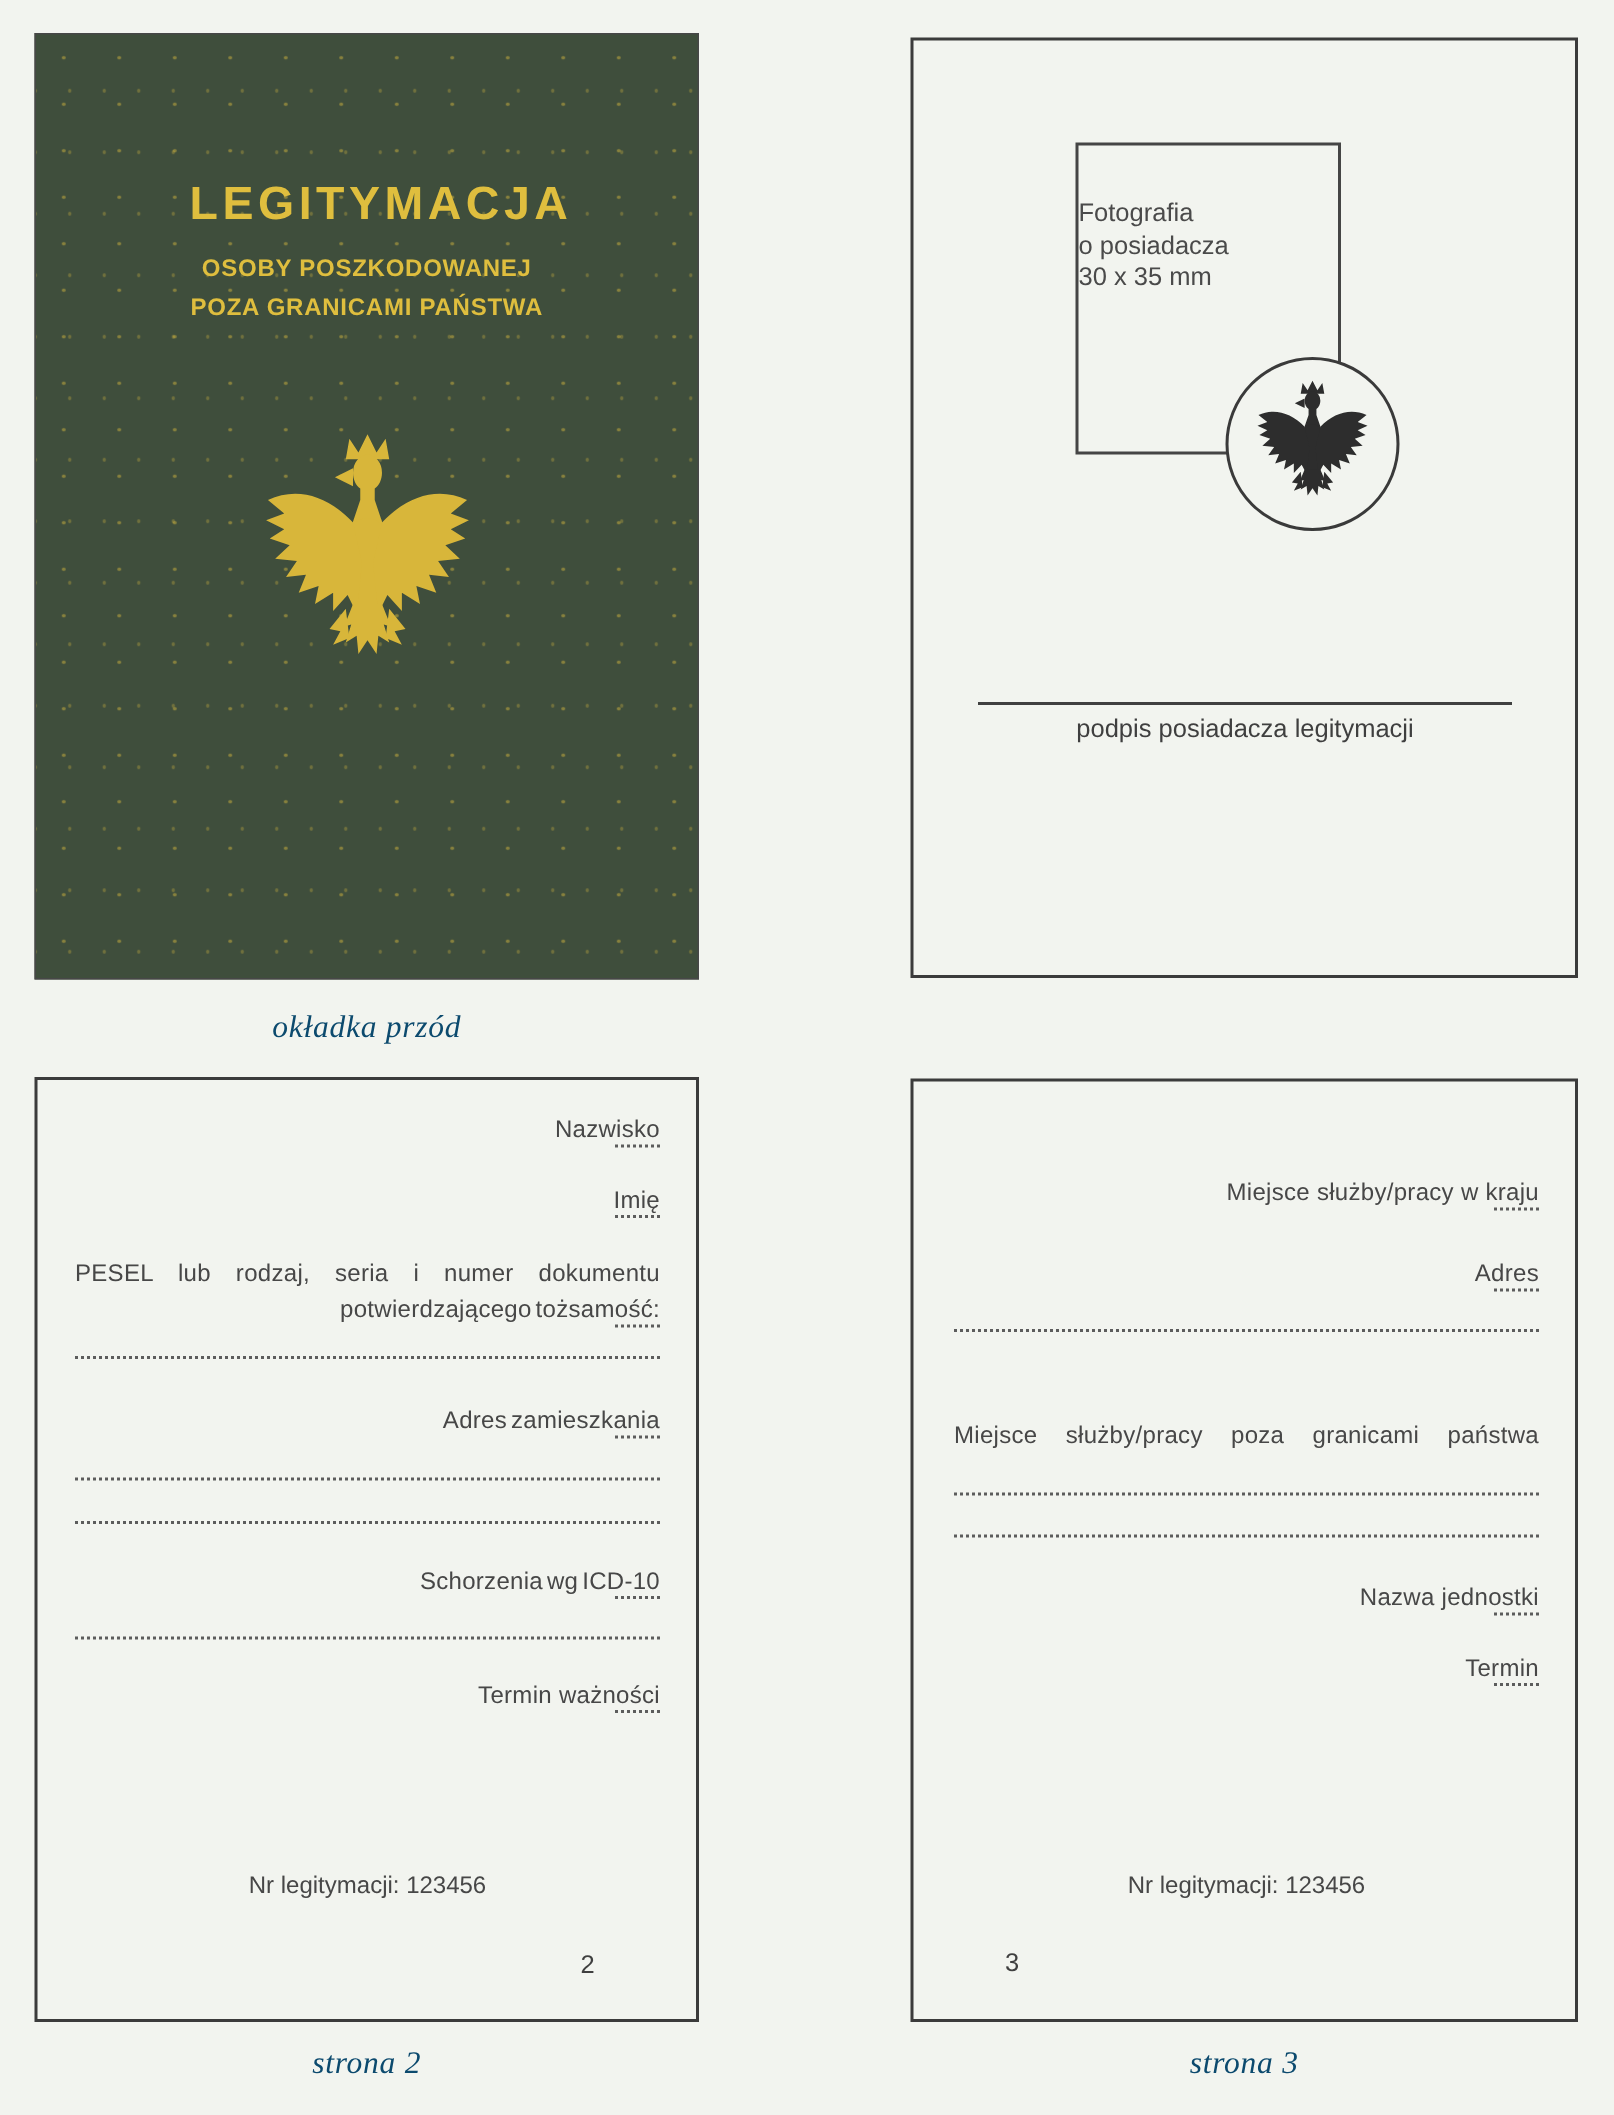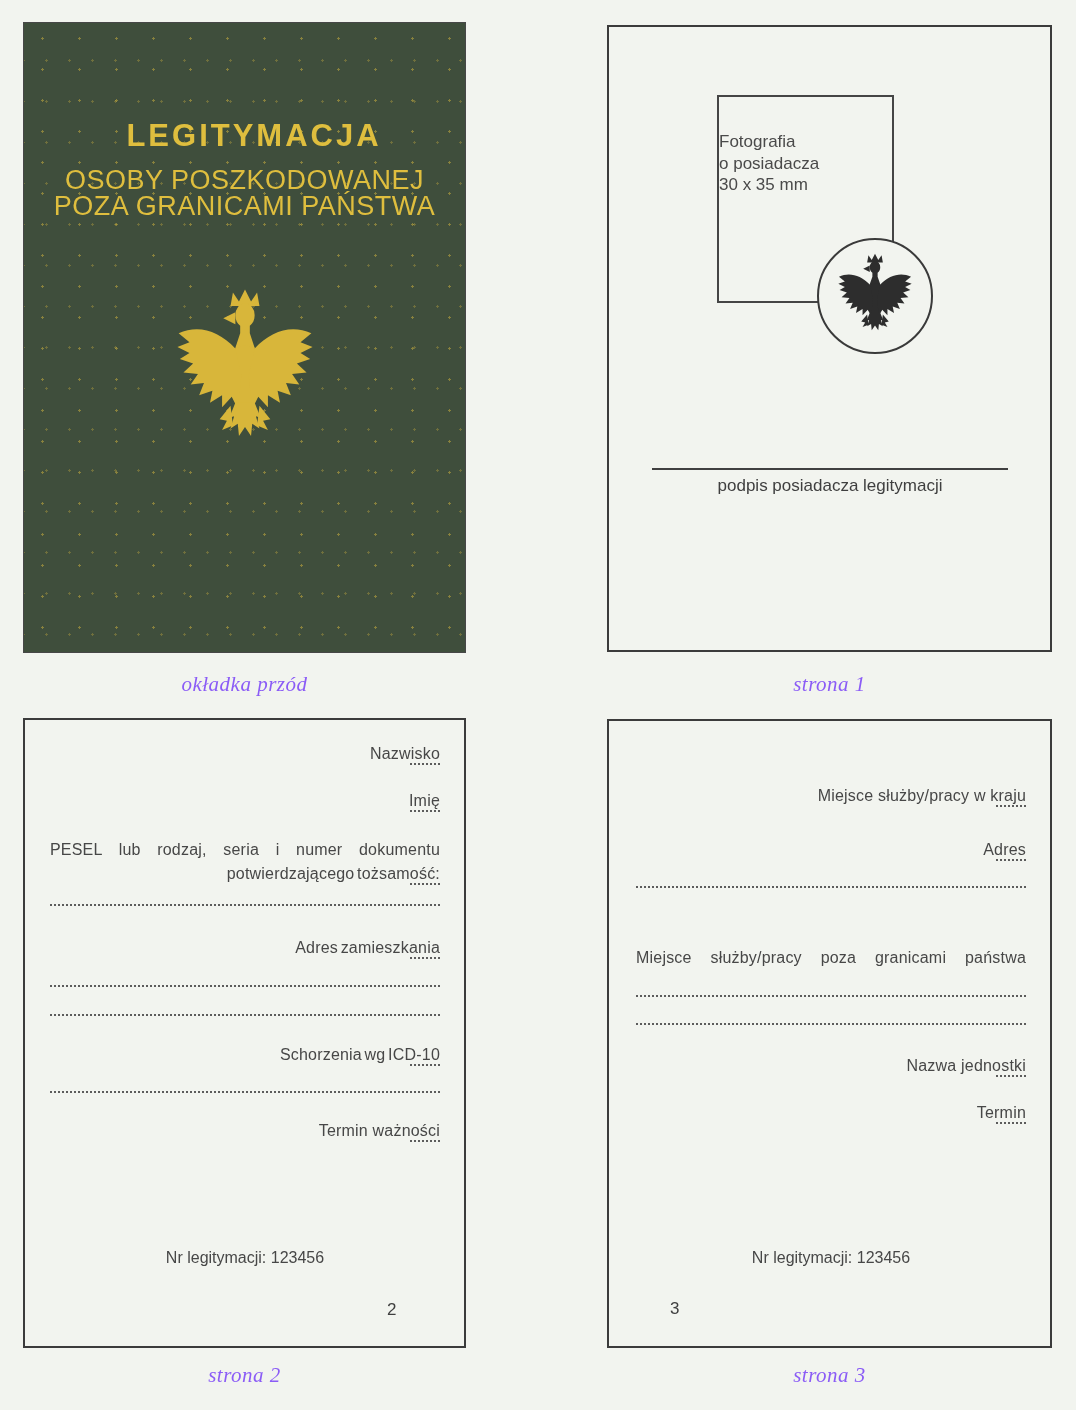--- a/index.html
+++ b/index.html
@@ -37,21 +37,21 @@
     text-align:center;
     color:#dfbe3e;
     font-size:31px;font-weight:bold;letter-spacing:3px;
     line-height:1.1;
     padding-left:19px;
   }
   .cover-sub{
     position:absolute;left:0;right:0;top:144px;
     text-align:center;
     color:#dfbe3e;
-    font-size:27px;font-weight:normal;letter-spacing:.5px;
+    font-size:16px;font-weight:bold;letter-spacing:.5px;
     line-height:26px;
   }
   .cover-eagle{
     position:absolute;left:0;right:0;top:265px;
     display:flex;justify-content:center;
   }
   .cover-eagle svg{fill:#d8b63a;}
 
   
   .photo-box{
@@ -85,21 +85,21 @@
 
   
   .abs-row{position:absolute;color:#474747;font-size:16px;flex-direction:column;}
   .page2-col{left:50px;width:390px;}
   .page3-col{left:636px;width:390px;}
 
   
   .caption{
     position:absolute;text-align:center;
     font-family:"Liberation Serif", serif;font-style:italic;
-    font-size:21px;color:#8b5cf6;letter-spacing:.5px;
+    font-size:21px;color:#0c4a6e;letter-spacing:.5px;
   }
   .cap-cover{left:23px;width:443px;top:672px;}
   .cap-p1{left:607px;width:445px;top:672px;}
   .cap-p2{left:23px;width:443px;top:1363px;}
   .cap-p3{left:607px;width:445px;top:1363px;}
 </style>
 </head>
 <body>
 
 <div class="canvas">
@@ -143,21 +143,20 @@
           <path d="M50,40 C36,28 19,24 3,30 L12,36 2,39 12,43 4,47 15,50 7,56 19,57 13,64 24,63 20,71 31,68 29,76 39,71 39,79 47,72 52,80 55,58 Z"></path>
           <path d="M50,76 L45,86 49,85 46,93 52,90 53,98 58,92 63,98 64,90 70,93 67,85 71,86 66,76 Z"></path>
           <path d="M46,78 L37,87 43,88 39,94 48,91 Z"></path>
           <path d="M70,78 L79,87 73,88 77,94 68,91 Z"></path>
         </svg>
       </span>
     </div>
     <div class="sig-line"></div>
     <div class="sig-label">podpis posiadacza legitymacji</div>
   </section>
-  <div class="caption cap-p1">strona 1</div>
 
   <section class="panel page page2"></section>
 
   <div class="abs-row page2-col frow" style="top:744px">
     <span class="lbl">Nazwisko</span>
       <span class="lead"></span>
   </div>
   <div class="abs-row page2-col frow" style="top:791px">
     <span class="lbl">Imię</span>
       <span class="lead"></span>

